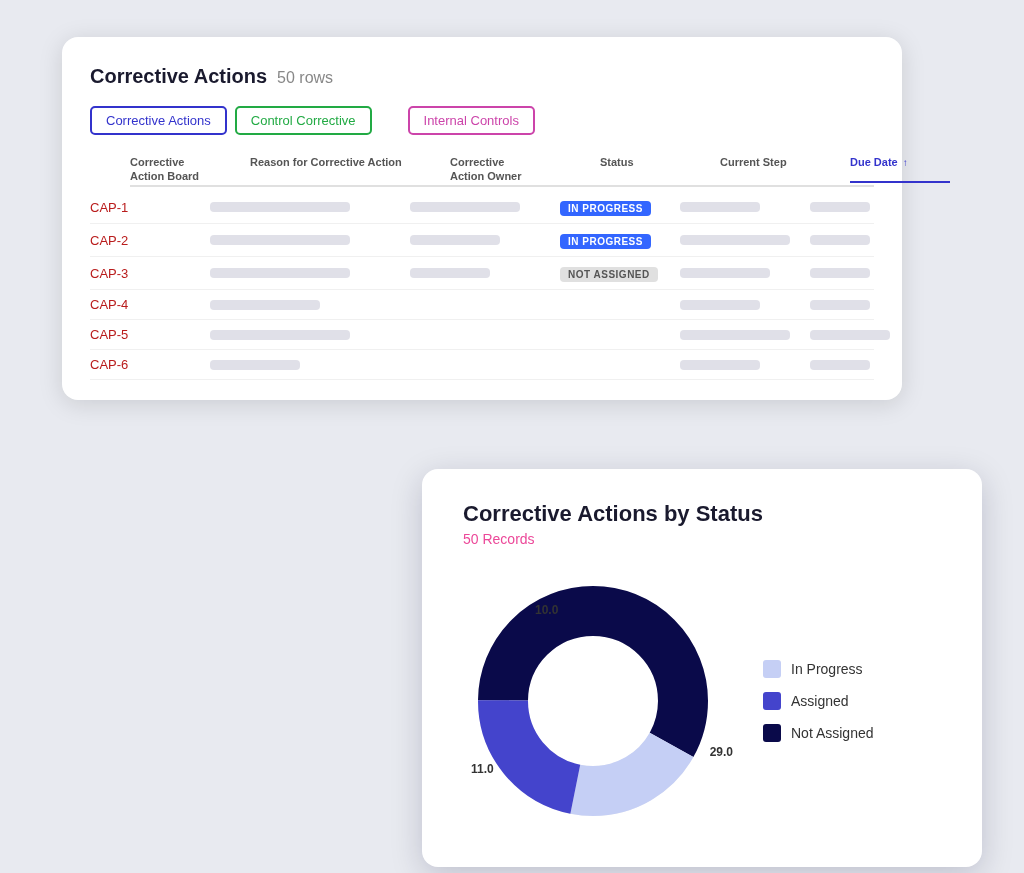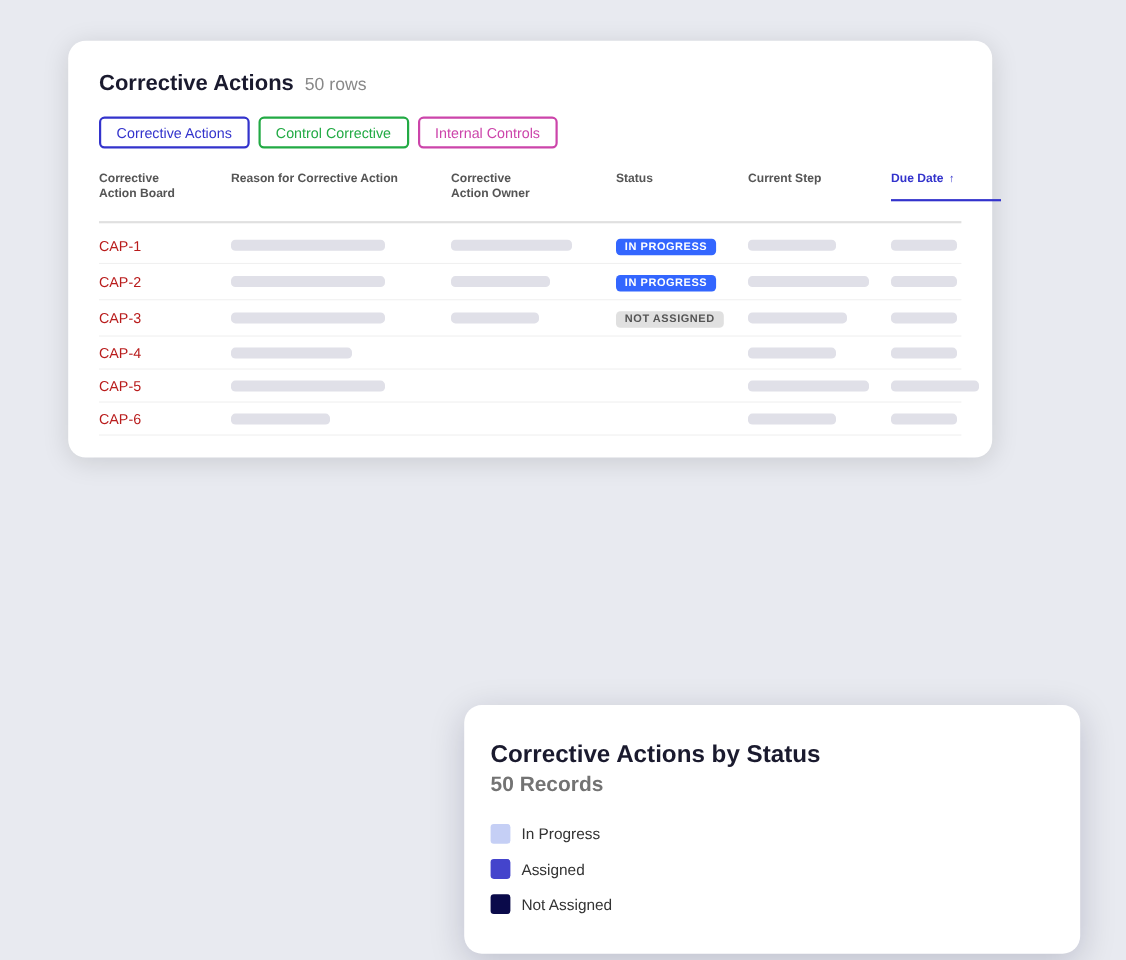--- a/index.html
+++ b/index.html
@@ -61,28 +61,30 @@
       border-color: #3333cc;
       color: #3333cc;
     }
     .tab-green {
       border-color: #22aa44;
       color: #22aa44;
     }
     .tab-pink {
       border-color: #cc44aa;
       color: #cc44aa;
+      margin-left: 28px;
     }
     .col-headers {
       display: grid;
       grid-template-columns: 120px 200px 150px 120px 130px 100px;
       gap: 0;
       border-bottom: 2px solid #e0e0e0;
-      padding-bottom: 18px;
+      padding-bottom: 2px;
       margin-bottom: 4px;
+      margin-left: 40px;
     }
     .col-header {
       font-size: 11px;
       font-weight: 600;
       color: #555;
       line-height: 1.3;
     }
     .col-header.sorted {
       color: #3333cc;
       border-bottom: 2px solid #3333cc;
@@ -133,34 +135,33 @@
     }
     
     .chart-card {
       position: absolute;
       bottom: -30px;
       right: -20px;
       width: 560px;
       background: #fff;
       border-radius: 16px;
       box-shadow: 0 8px 32px rgba(0,0,50,0.18);
-      padding: 32px 36px 36px 24px;
+      padding: 32px 36px 36px 41px;
       z-index: 2;
     }
     .chart-title {
       font-size: 22px;
       font-weight: 700;
       color: #1a1a2e;
       margin-bottom: 4px;
     }
     .chart-subtitle {
-      font-size: 19px;
-      color: #737373;
+      font-size: 14px;
+      color: #ec4899;
       margin-bottom: 24px;
-      font-weight: bold;
     }
     .chart-area {
       display: flex;
       align-items: center;
       gap: 40px;
     }
     .donut-wrap {
       position: relative;
       width: 260px;
       height: 260px;
@@ -324,20 +325,37 @@
     </div>
 
 
   </div>
 
   <div class="chart-card">
     <div class="chart-title">Corrective Actions by Status</div>
     <div class="chart-subtitle">50 Records</div>
 
     <div class="chart-area">
+      <div class="donut-wrap">
+        <svg viewBox="0 0 260 260">
+
+          <circle cx="130" cy="130" r="90" fill="none" stroke="#f0f0f0" stroke-width="50"></circle>
+
+          <circle cx="130" cy="130" r="90" fill="none" stroke="#0a0a4a" stroke-width="50" stroke-dasharray="328.38 237.11" stroke-dashoffset="141.37" transform="rotate(-90 130 130)"></circle>
+
+          <circle cx="130" cy="130" r="90" fill="none" stroke="#c5cff5" stroke-width="50" stroke-dasharray="113.10 452.39" stroke-dashoffset="-187.01" transform="rotate(-90 130 130)"></circle>
+
+          <circle cx="130" cy="130" r="90" fill="none" stroke="#4444cc" stroke-width="50" stroke-dasharray="124.01 441.48" stroke-dashoffset="-300.11" transform="rotate(-90 130 130)"></circle>
+
+          <circle cx="130" cy="130" r="62" fill="white"></circle>
+        </svg>
+        <div class="donut-label label-10">10.0</div>
+        <div class="donut-label label-29">29.0</div>
+        <div class="donut-label label-11">11.0</div>
+      </div>
 
       <div class="legend">
         <div class="legend-item">
           <div class="legend-dot dot-in-progress"></div>
           <span>In Progress</span>
         </div>
         <div class="legend-item">
           <div class="legend-dot dot-assigned"></div>
           <span>Assigned</span>
         </div>

